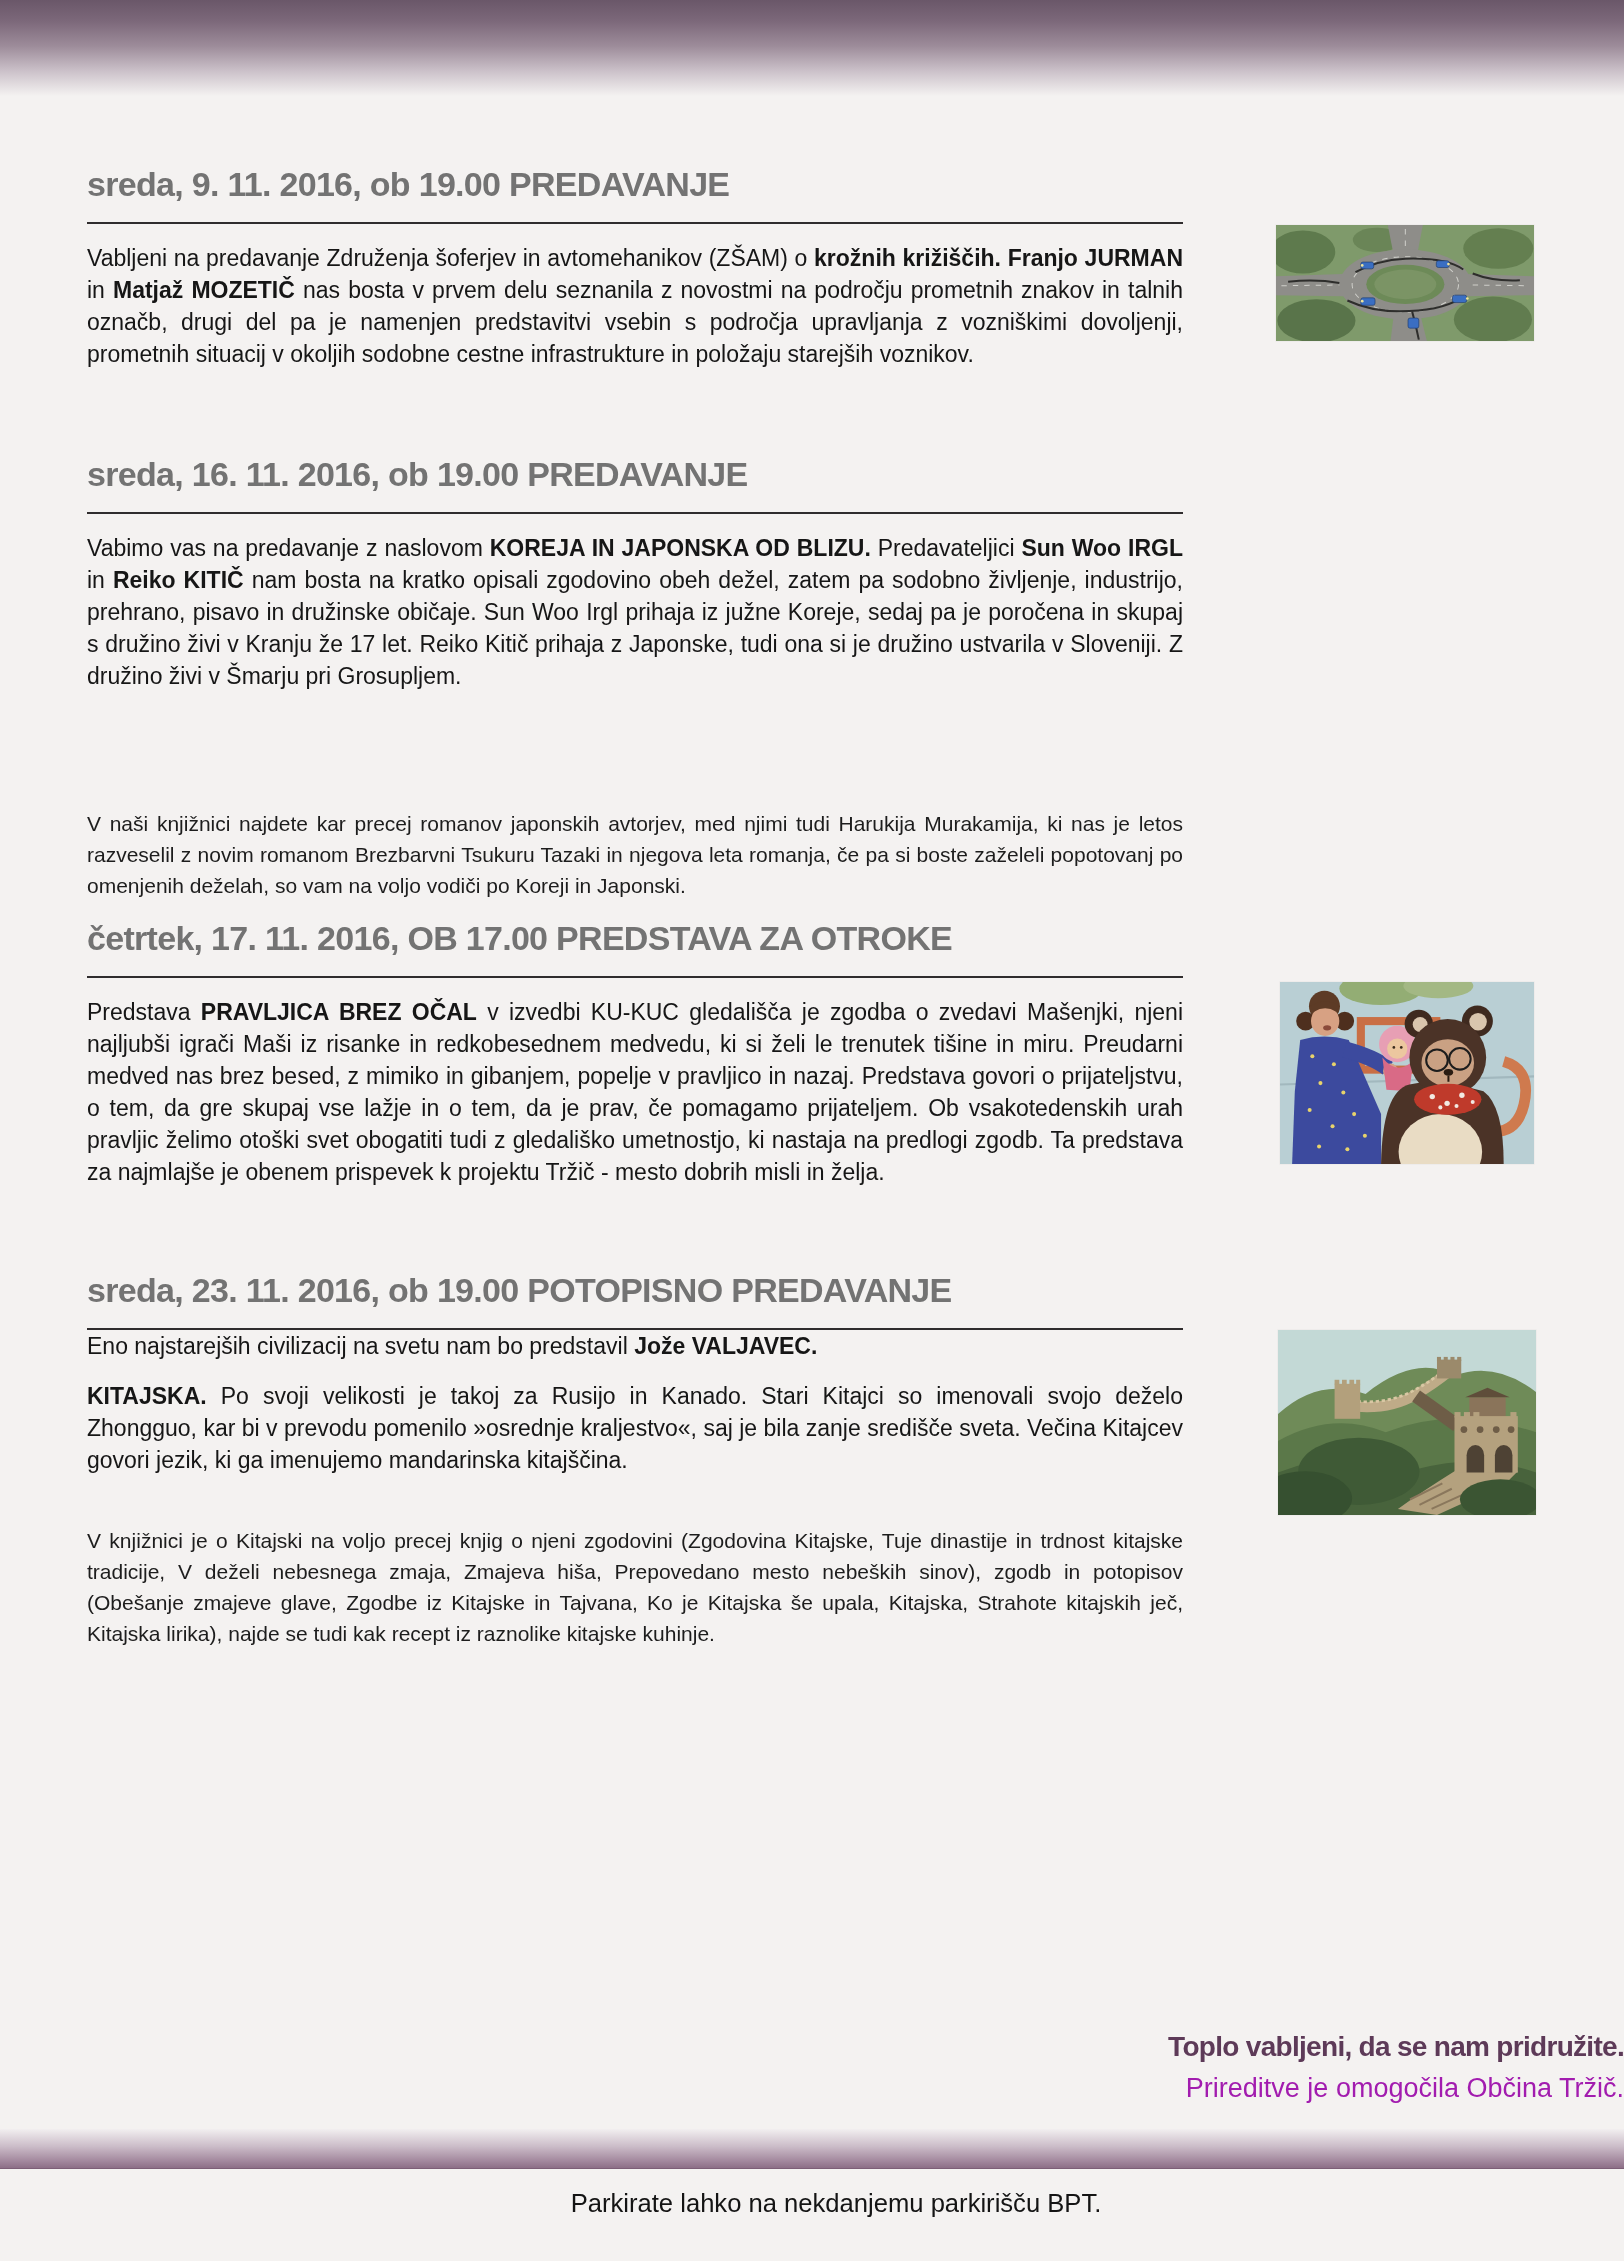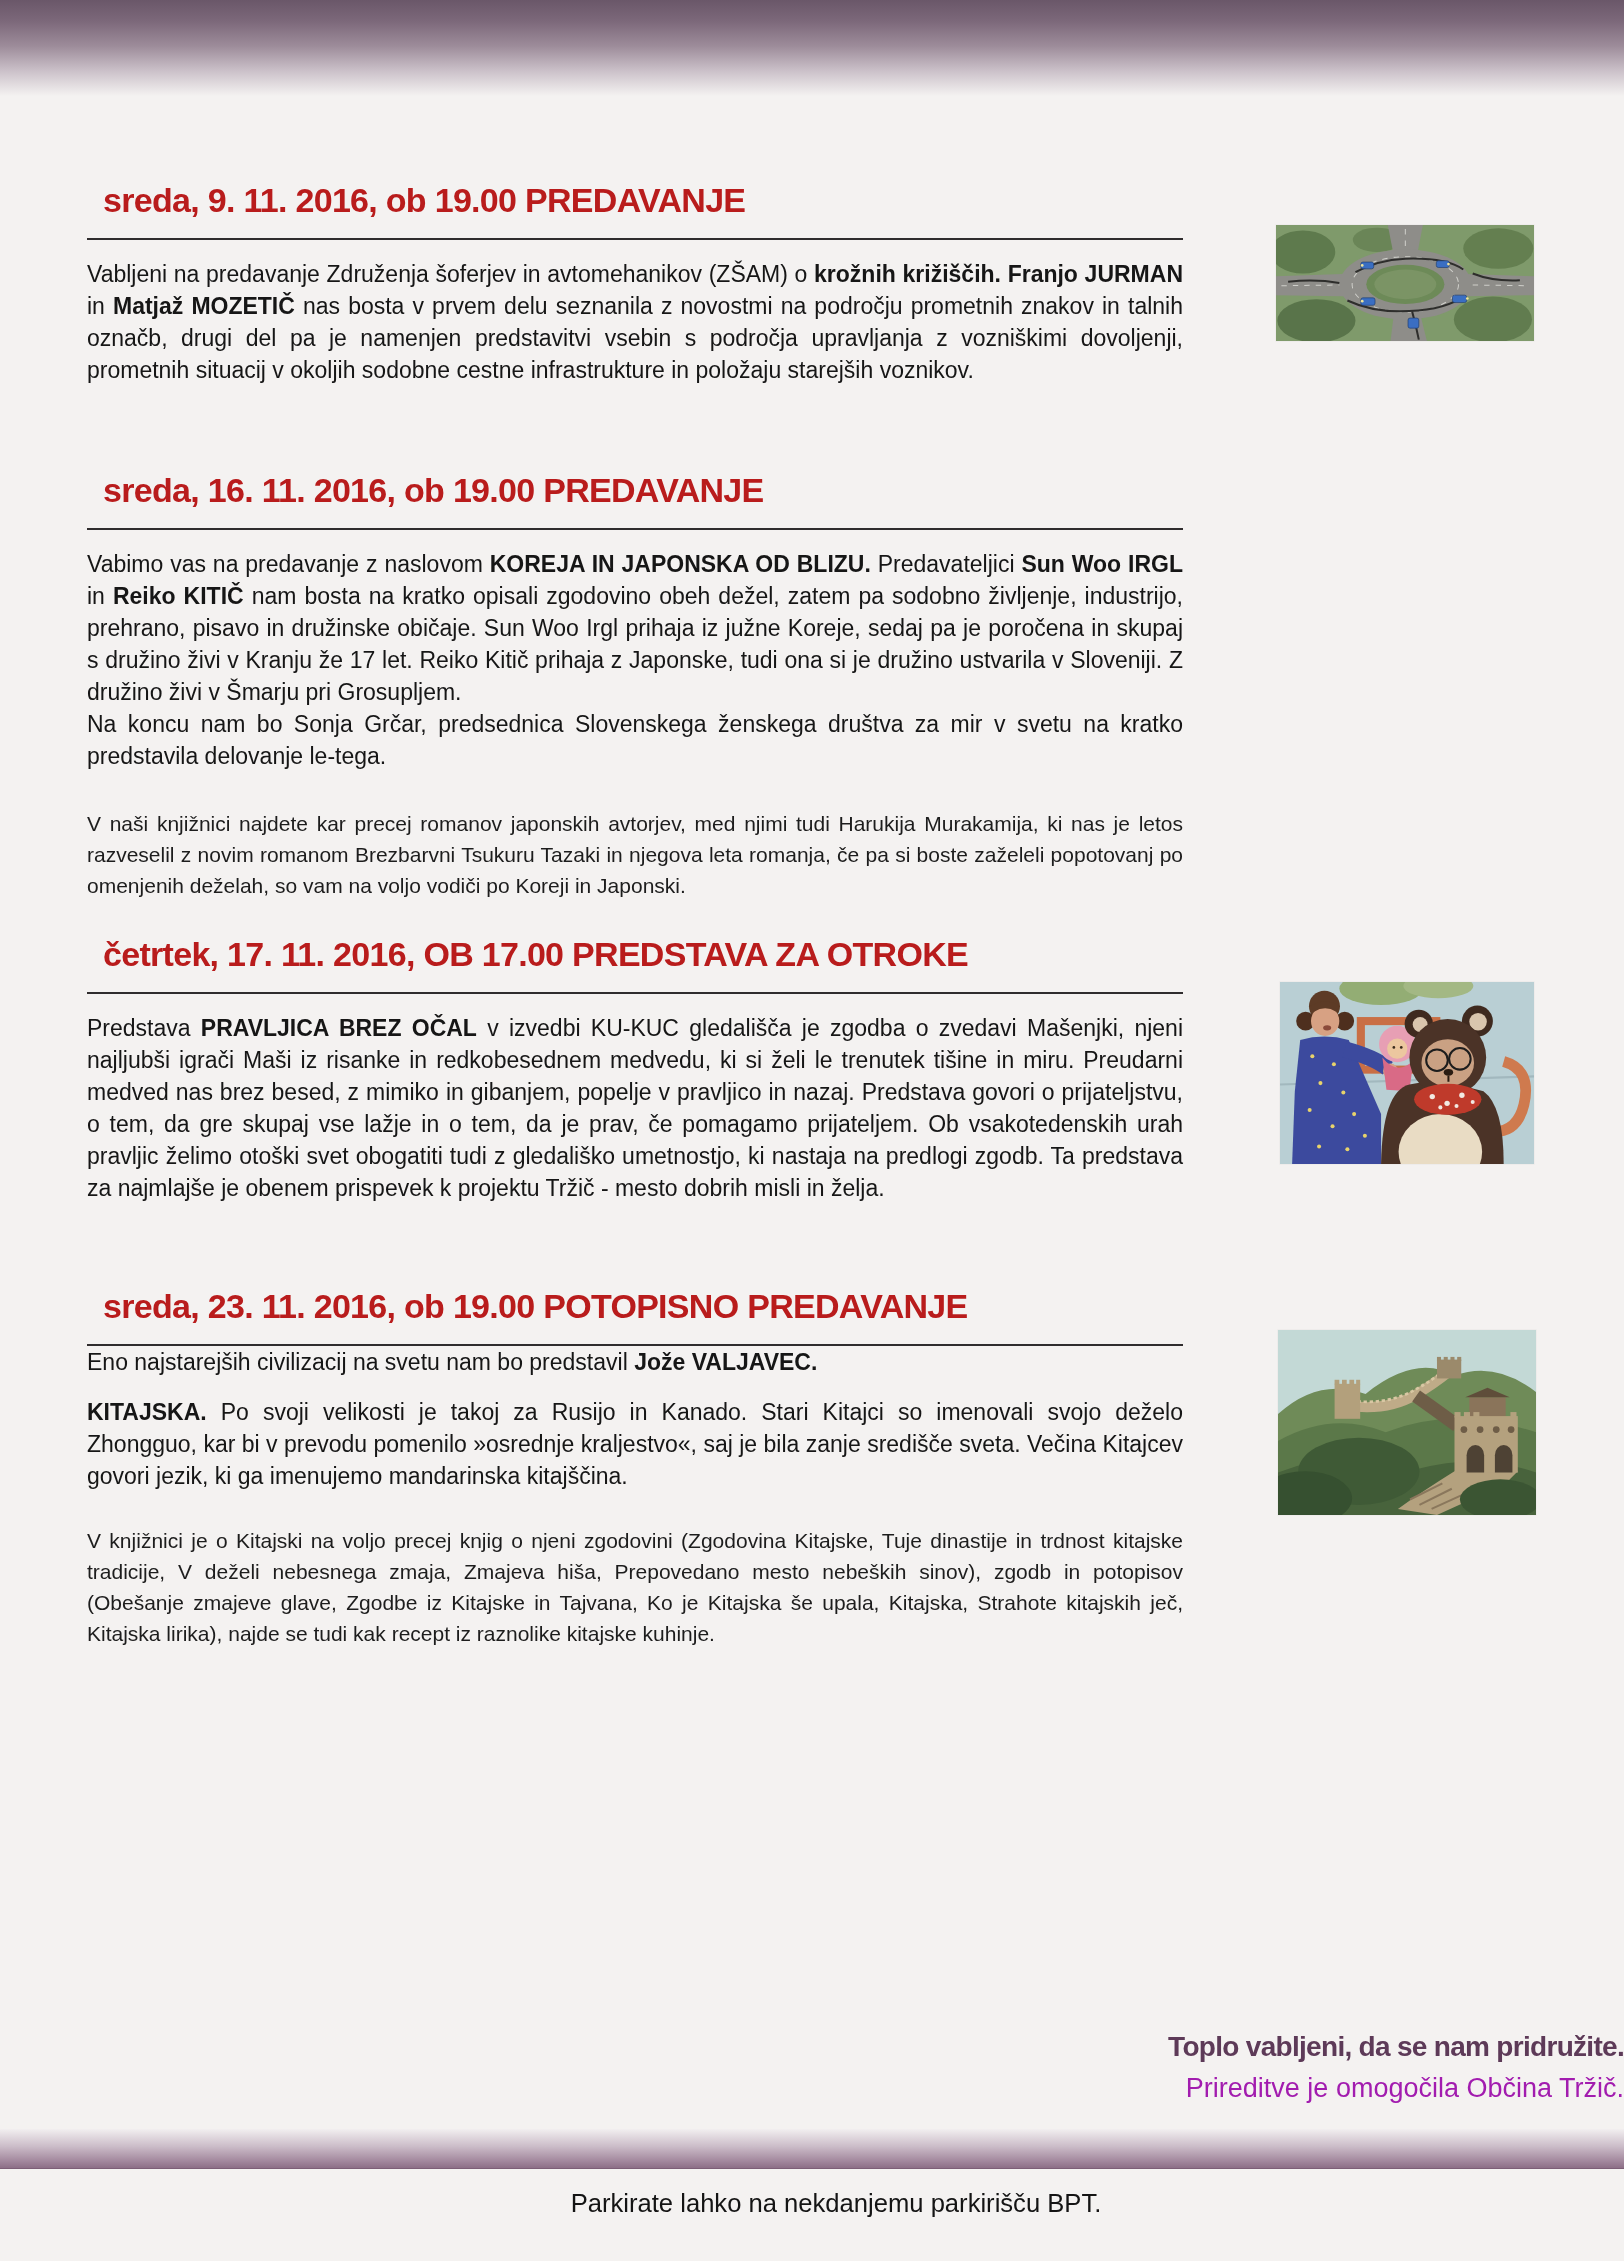--- a/index.html
+++ b/index.html
@@ -16,24 +16,24 @@
     position:absolute;left:0;top:0;width:1624px;height:96px;
     background:linear-gradient(180deg,#6a5769 0%,#7c687a 22%,#9d8c9a 48%,#cdc3cb 75%,#f4f2f1 100%);
   }
   .bottombar{
     position:absolute;left:0;top:2129px;width:1624px;height:39px;
     background:linear-gradient(180deg,#f2eff0 0%,#cbbcc8 45%,#a58ba0 80%,#8d6f87 100%);
     border-bottom:1.3px solid #7d5f77;
   }
   .sec{position:absolute;left:87px;width:1096px;}
   .hd{
-    margin:16px;
+    margin:0;
     font-size:34px;line-height:38px;font-weight:700;
     letter-spacing:-0.7px;
-    color:#b91c1c;
+    color:#737373;
   }
   .rule{
     margin-top:19px;height:0;
     border-top:2px solid #2f2d2e;
   }
   .body{
     margin:17.5px 0 0 0;
     font-size:23px;line-height:32px;
     text-align:justify;
     color:#161616;
@@ -76,21 +76,20 @@
   <section class="sec" style="top:165px">
     <h2 class="hd">sreda, 9. 11. 2016, ob 19.00 PREDAVANJE</h2>
     <div class="rule"></div>
     <p class="body"><span>Vabljeni na predavanje Združenja šoferjev in avtomehanikov (ZŠAM) o </span><b>krožnih križiščih. Franjo JURMAN</b><span> in </span><b>Matjaž MOZETIČ</b><span> nas bosta v prvem delu seznanila z novostmi na področju prometnih znakov in talnih označb, drugi del pa je namenjen predstavitvi vsebin s področja upravljanja z vozniškimi dovoljenji, prometnih situacij v okoljih sodobne cestne infrastrukture in položaju starejših voznikov.</span></p>
   </section>
 
   <section class="sec" style="top:455px">
     <h2 class="hd">sreda, 16. 11. 2016, ob 19.00 PREDAVANJE</h2>
     <div class="rule"></div>
     <p class="body"><span>Vabimo vas na predavanje z naslovom </span><b>KOREJA IN JAPONSKA OD BLIZU.</b><span> Predavateljici </span><b>Sun Woo IRGL</b><span> in </span><b>Reiko KITIČ</b><span> nam bosta na kratko opisali zgodovino obeh dežel, zatem pa sodobno življenje, industrijo, prehrano, pisavo in družinske običaje. Sun Woo Irgl prihaja iz južne Koreje, sedaj pa je poročena in skupaj s družino živi v Kranju že 17 let. Reiko Kitič prihaja z Japonske, tudi ona si je družino ustvarila v Sloveniji. Z družino živi v Šmarju pri Grosupljem.</span></p>
-    <p class="body cont"><span>Na koncu nam bo Sonja Grčar, predsednica Slovenskega ženskega društva za mir v svetu na kratko predstavila delovanje le-tega.</span></p>
   </section>
 
   <p class="note" style="top:796px">V naši knjižnici najdete kar precej romanov japonskih avtorjev, med njimi tudi Harukija Murakamija, ki nas je letos razveselil z novim romanom Brezbarvni Tsukuru Tazaki in njegova leta romanja, če pa si boste zaželeli popotovanj po omenjenih deželah, so vam na voljo vodiči po Koreji in Japonski.</p>
 
   <section class="sec" style="top:919px">
     <h2 class="hd">četrtek, 17. 11. 2016, OB 17.00 PREDSTAVA ZA OTROKE</h2>
     <div class="rule"></div>
     <p class="body"><span>Predstava </span><b>PRAVLJICA BREZ OČAL</b><span> v izvedbi KU-KUC gledališča je zgodba o zvedavi Mašenjki, njeni najljubši igrači Maši iz risanke in redkobesednem medvedu, ki si želi le trenutek tišine in miru. Preudarni medved nas brez besed, z mimiko in gibanjem, popelje v pravljico in nazaj. Predstava govori o prijateljstvu, o tem, da gre skupaj vse lažje in o tem, da je prav, če pomagamo prijateljem. Ob vsakotedenskih urah pravljic želimo otoški svet obogatiti tudi z gledališko umetnostjo, ki nastaja na predlogi zgodb. Ta predstava za najmlajše je obenem prispevek k projektu Tržič - mesto dobrih misli in želja.</span></p>
   </section>
 

